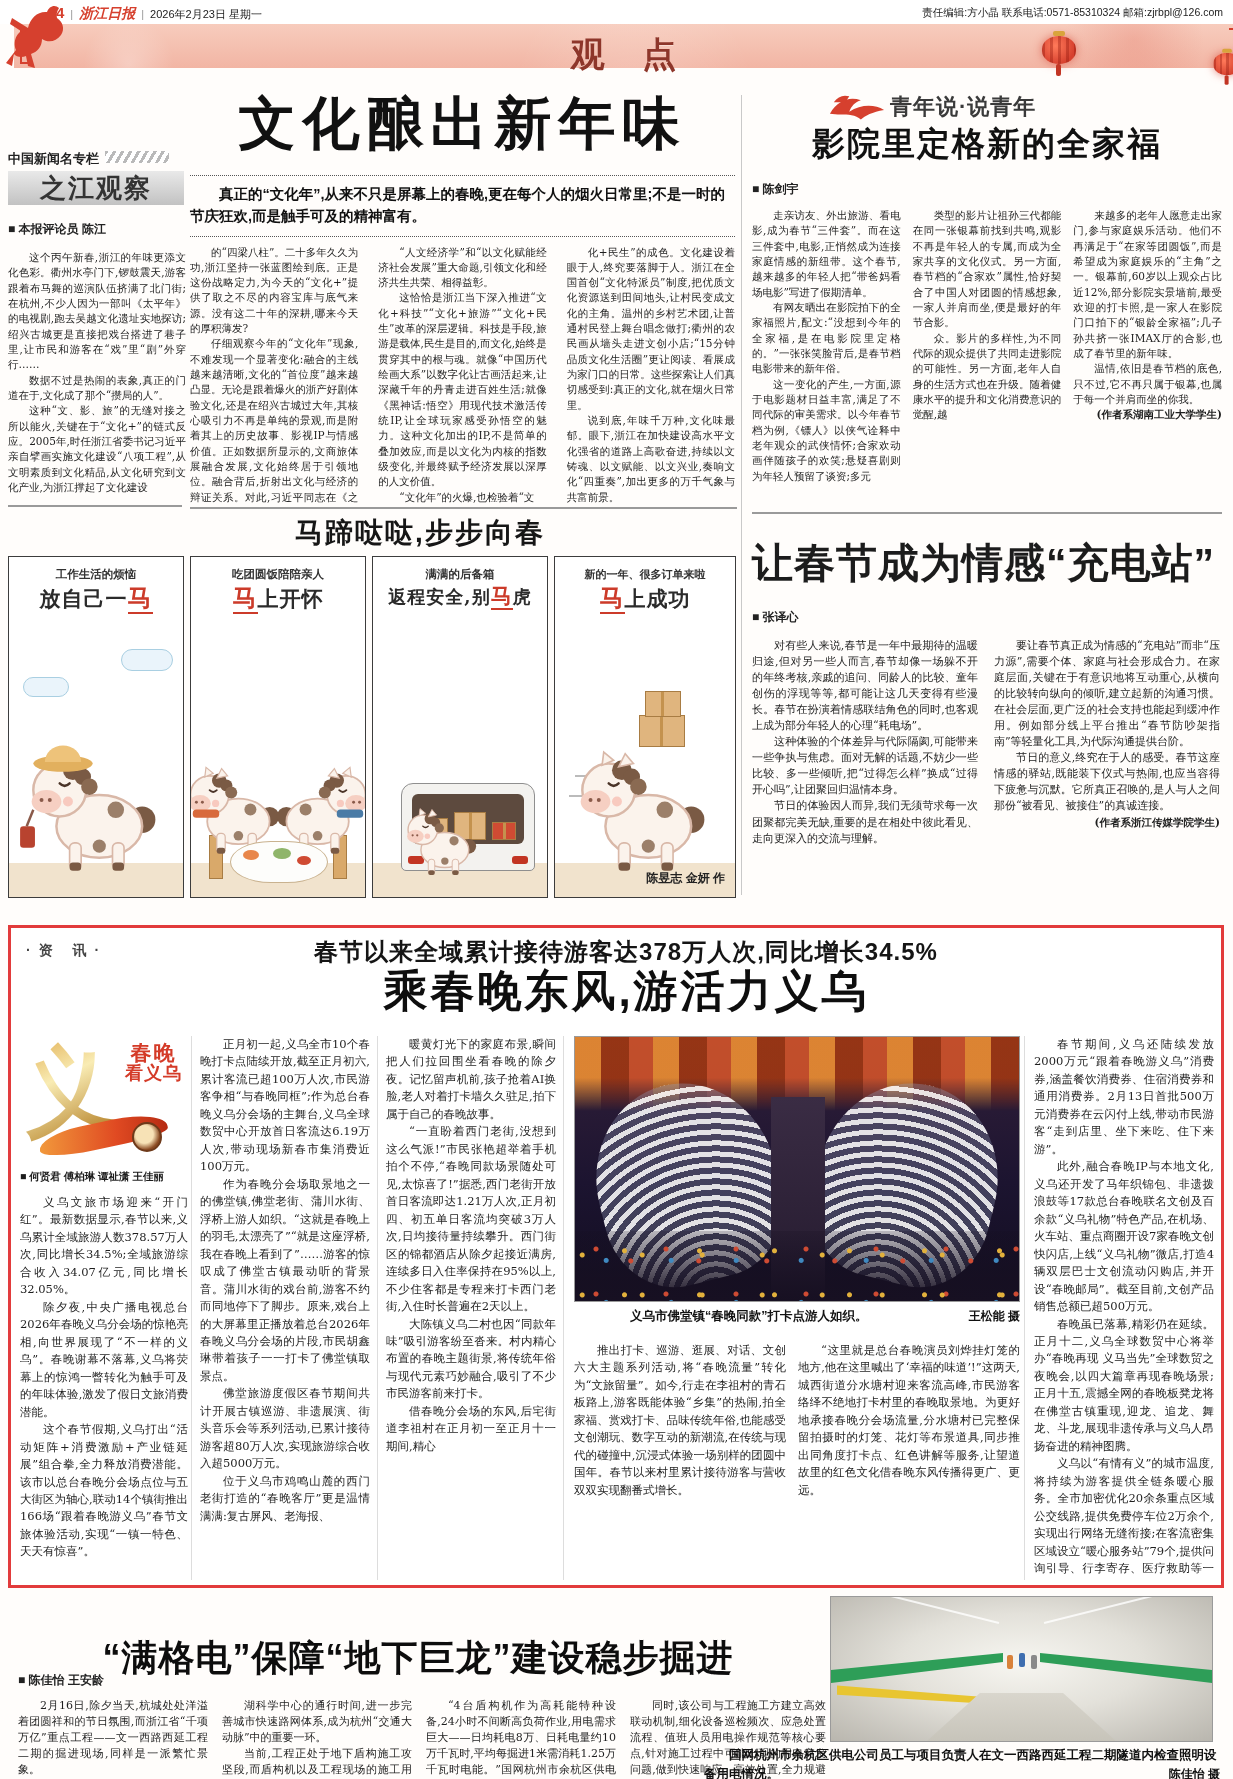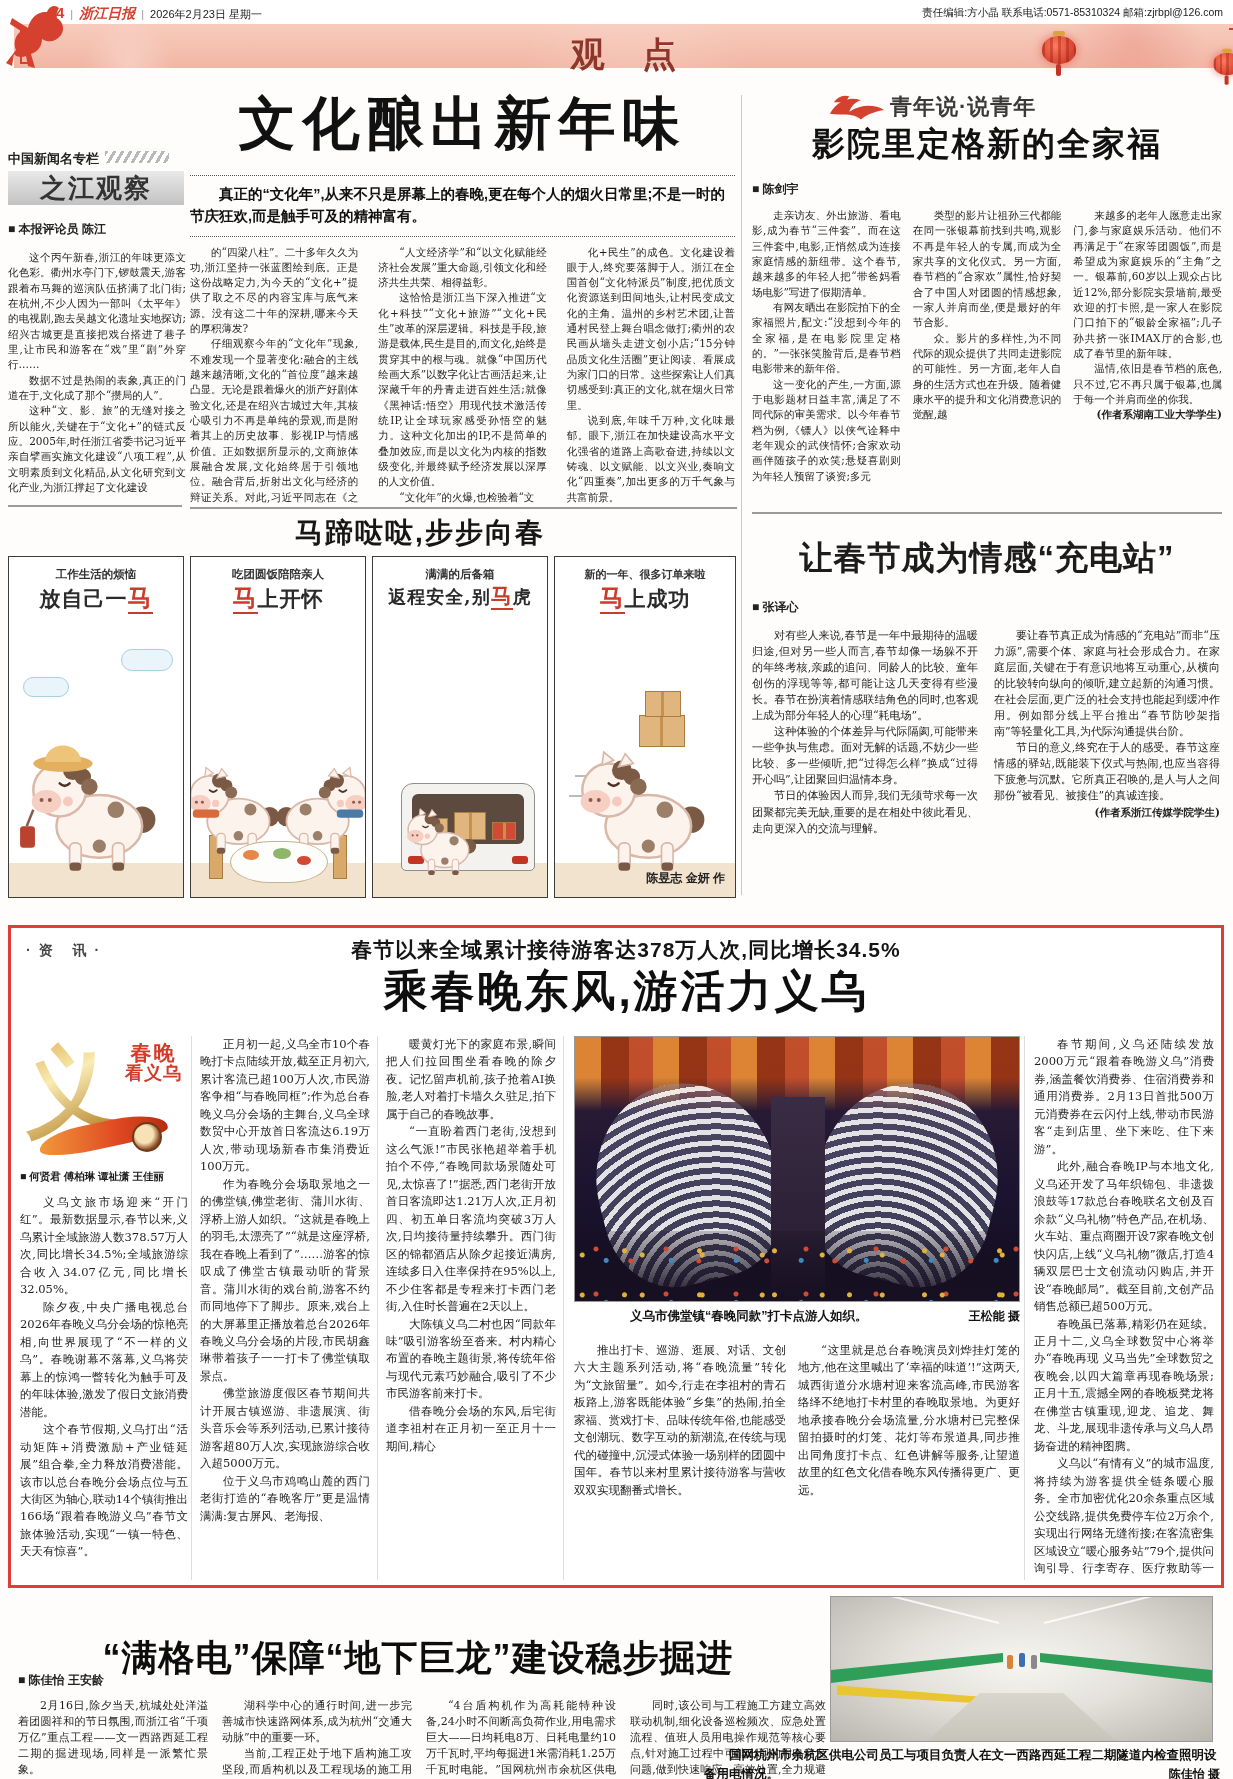--- a/index.html
+++ b/index.html
@@ -78,21 +78,21 @@
   .table{width:96px;height:40px;background:#fdfdfb;border:1.5px solid #c9b28f;border-radius:50%/60%;}
   .dish{position:absolute;border-radius:50%;}
   .chair{width:12px;height:42px;background:#d9a96a;border:1px solid #a87c43;}
   .car{width:132px;height:86px;background:#f3f2ef;border:1.5px solid #8f8f8f;border-radius:12px 12px 5px 5px;}
   .trunk{position:absolute;left:10px;top:10px;width:112px;height:50px;background:#5d4a3e;border-radius:6px;}
   .boxp{position:absolute;background:#e0b57e;border:1px solid #a87c43;}
   .boxp:before{content:"";position:absolute;left:45%;top:0;bottom:0;width:3px;background:#c4924e;}
   
   .zixun-box{left:8px;top:925px;width:1216px;height:663px;border:3.5px solid #e23b3b;background:#fff;box-sizing:border-box;}
   .zixun-label{font-size:14px;font-weight:700;color:#444;letter-spacing:8px;}
-  .zixun-kicker{width:860px;text-align:center;font-size:21px;font-weight:700;color:#151515;letter-spacing:1px;}
+  .zixun-kicker{width:860px;text-align:center;font-size:24px;font-weight:700;color:#151515;letter-spacing:1px;}
   .zixun-headline{width:860px;text-align:center;font-size:44px;letter-spacing:3px;color:#0e0e0e;}
   .zx-body{font-size:11.5px;line-height:1.52;}
   .zx-byline{font-size:10.5px;font-weight:700;white-space:nowrap;}
   
   .yiwu-logo{width:168px;height:126px;position:relative;overflow:hidden;}
   .logo-yi{position:absolute;left:2px;top:-8px;font-family:"DejaVu Serif",serif;font-weight:900;font-size:92px;
     transform:rotate(-6deg);background:linear-gradient(160deg,#e3b45c 10%,#f9ecb4 40%,#b8862e 85%);
     -webkit-background-clip:text;background-clip:text;color:transparent;}
   .logo-sub{position:absolute;right:6px;top:6px;text-align:center;line-height:1.05;}
   .logo-sub .l1{display:block;font-size:21px;font-weight:900;color:#d43b28;letter-spacing:2px;}
@@ -327,21 +327,21 @@
   <div class="prop boxp" style="left:90px;bottom:180px;width:34px;height:24px"></div>
   <div class="prop" style="left:20px;bottom:120px;width:26px;height:2.5px;background:#bbb"></div>
   <div class="prop" style="left:14px;bottom:100px;width:34px;height:2.5px;background:#bbb"></div>
   <svg class="pony" viewBox="0 0 100 100">
       <use href="#pony"></use>
     </svg>
   <div class="prop comic-credit" style="right:10px;bottom:10px">陈昱志 金妍 作</div>
 </div>
 
 <div class="abs" style="left:752px;top:536px;width:470px">
-  <div class="hei" style="text-align:center;font-size:33px;letter-spacing:1px">让春节成为情感“充电站”</div>
+  <div class="hei" style="text-align:left;font-size:41px;letter-spacing:1px">让春节成为情感“充电站”</div>
   <div class="byline" style="margin-top:18px">■ 张译心</div>
   <div class="cols" style="margin-top:12px;gap:16px">
     <div class="art-body serif" style="width:226px;height:268px;font-size:11px">
       <p>对有些人来说,春节是一年中最期待的温暖归途,但对另一些人而言,春节却像一场躲不开的年终考核,亲戚的追问、同龄人的比较、童年创伤的浮现等等,都可能让这几天变得有些漫长。春节在扮演着情感联结角色的同时,也客观上成为部分年轻人的心理“耗电场”。</p>
       <p>这种体验的个体差异与代际隔阂,可能带来一些争执与焦虑。面对无解的话题,不妨少一些比较、多一些倾听,把“过得怎么样”换成“过得开心吗”,让团聚回归温情本身。</p>
       <p>节日的体验因人而异,我们无须苛求每一次团聚都完美无缺,重要的是在相处中彼此看见、走向更深入的交流与理解。</p>
     </div>
     <div class="art-body serif" style="width:226px;height:268px;font-size:11px">
       <p>要让春节真正成为情感的“充电站”而非“压力源”,需要个体、家庭与社会形成合力。在家庭层面,关键在于有意识地将互动重心,从横向的比较转向纵向的倾听,建立起新的沟通习惯。在社会层面,更广泛的社会支持也能起到缓冲作用。例如部分线上平台推出“春节防吵架指南”等轻量化工具,为代际沟通提供台阶。</p>
       <p>节日的意义,终究在于人的感受。春节这座情感的驿站,既能装下仪式与热闹,也应当容得下疲惫与沉默。它所真正召唤的,是人与人之间那份“被看见、被接住”的真诚连接。</p>

